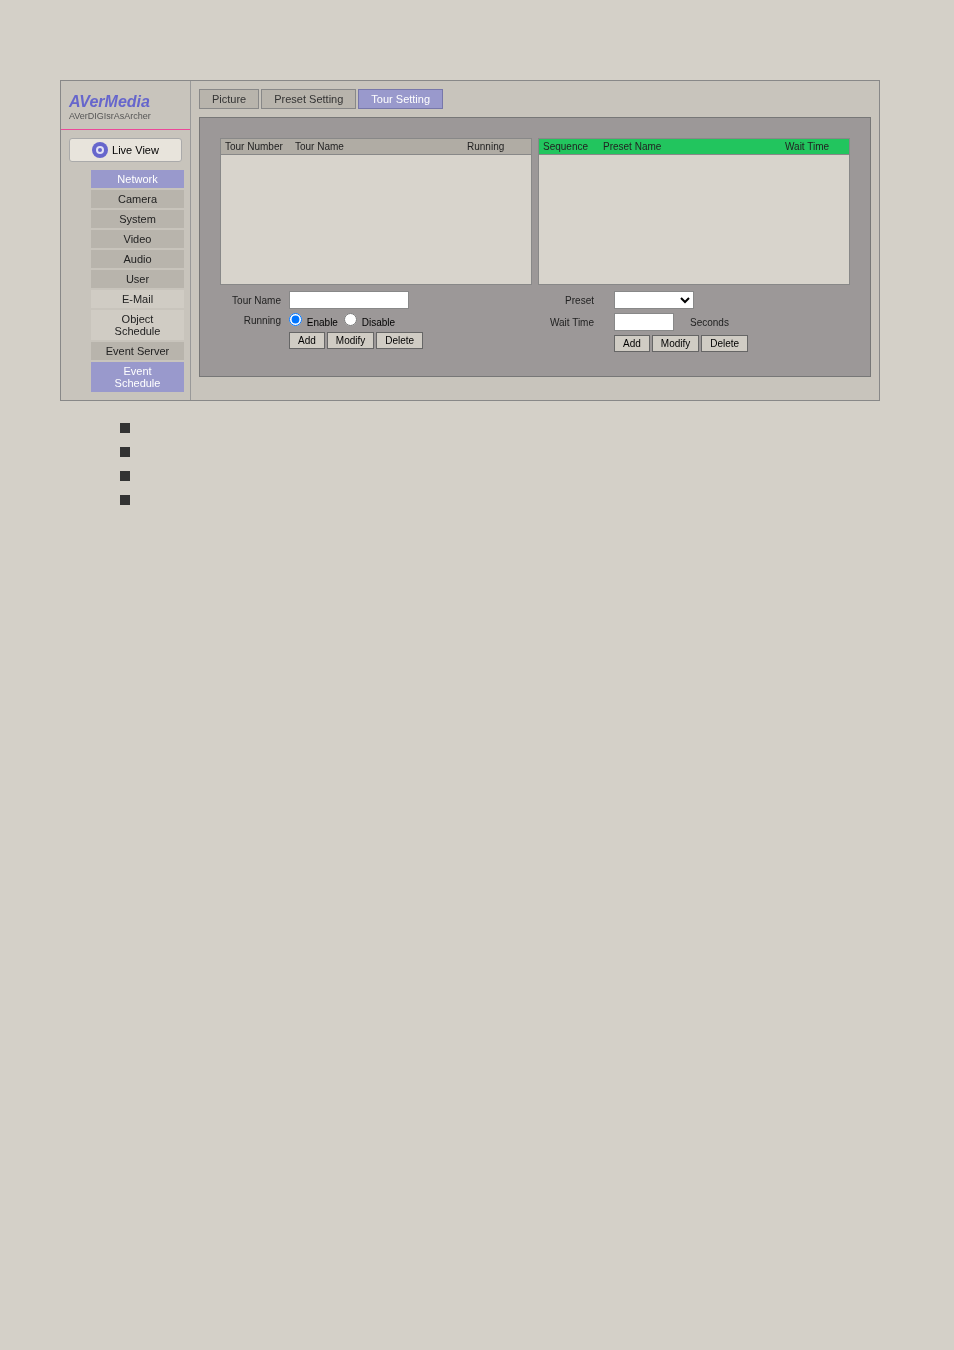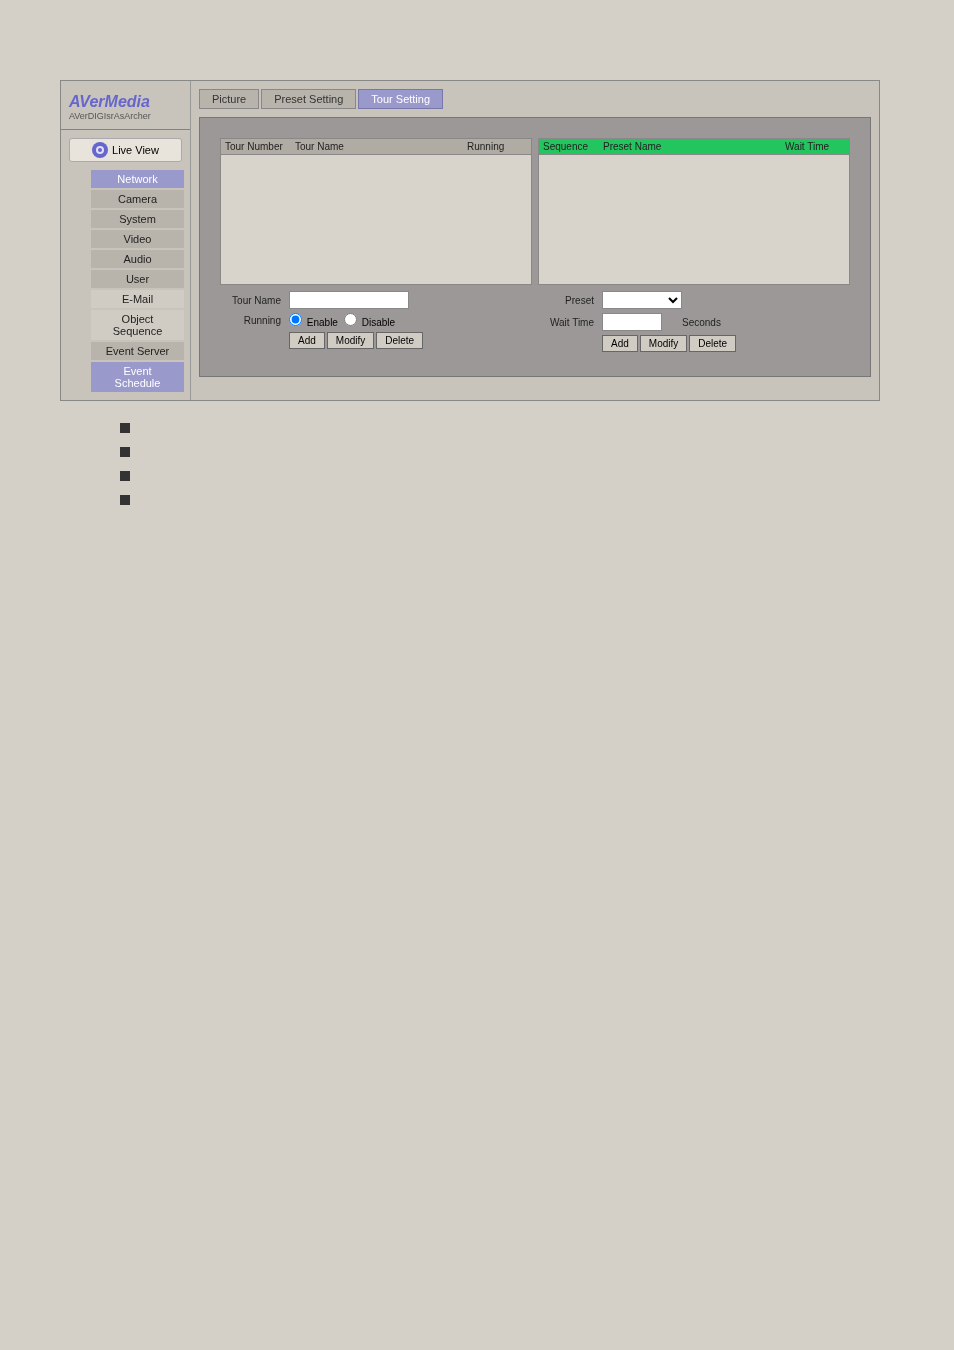--- a/index.html
+++ b/index.html
@@ -224,21 +224,21 @@
       padding: 2px 8px;
       font-size: 10px;
       border: 1px solid #666;
       background: #d0ccC4;
       cursor: pointer;
     }
 
     .right-form-row {
       display: flex;
       align-items: center;
-      gap: 4px;
+      gap: 16px;
       margin-bottom: 4px;
     }
 
     .right-label {
       width: 60px;
       font-size: 10px;
       color: #222;
       text-align: right;
       padding-right: 4px;
     }
@@ -256,21 +256,20 @@
       border: 1px solid #888;
       background: white;
       font-size: 10px;
       width: 60px;
       padding: 1px 3px;
     }
 
     .seconds-label {
       font-size: 10px;
       color: #222;
-      margin-left: 16px;
     }
 
     
     .bullets-section {
       margin-top: 20px;
       padding-left: 60px;
     }
 
     .bullet-item {
       display: flex;
@@ -331,21 +330,21 @@
         <div class="sidebar-item normal">
           <span>Audio</span>
         </div>
         <div class="sidebar-item normal">
           <span>User</span>
         </div>
         <div class="sidebar-item light">
           <span>E-Mail</span>
         </div>
         <div class="sidebar-item light">
-          <span>Object Sequence</span>
+          <span>Object Schedule</span>
         </div>
         <div class="sidebar-item normal">
           <span>Event Server</span>
         </div>
         <div class="sidebar-item active">
           <span>Event Schedule</span>
         </div>
       </div>
     </div>
 

